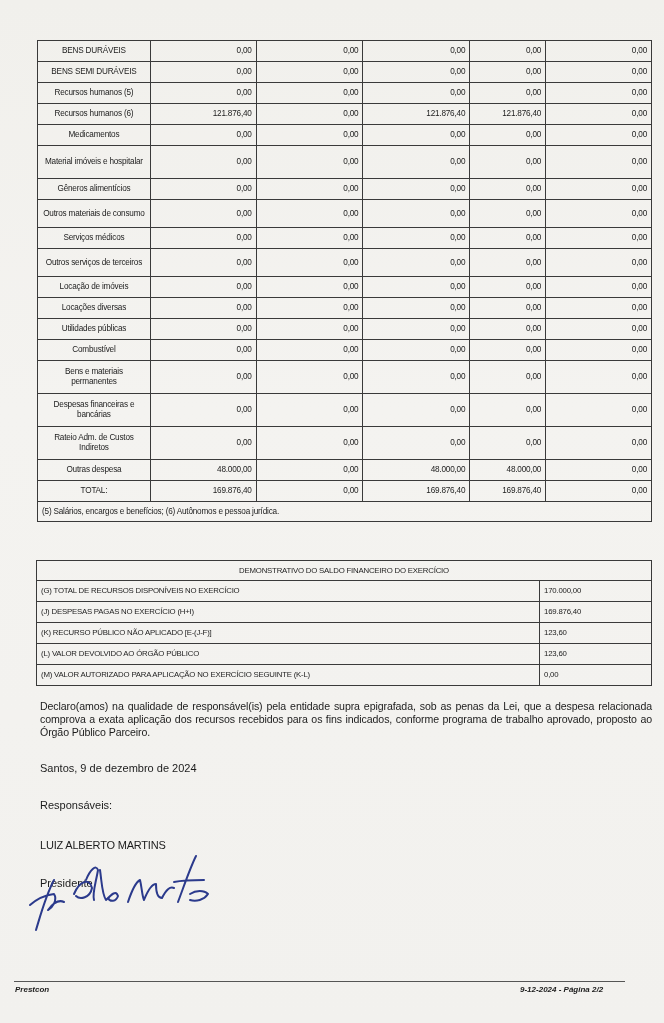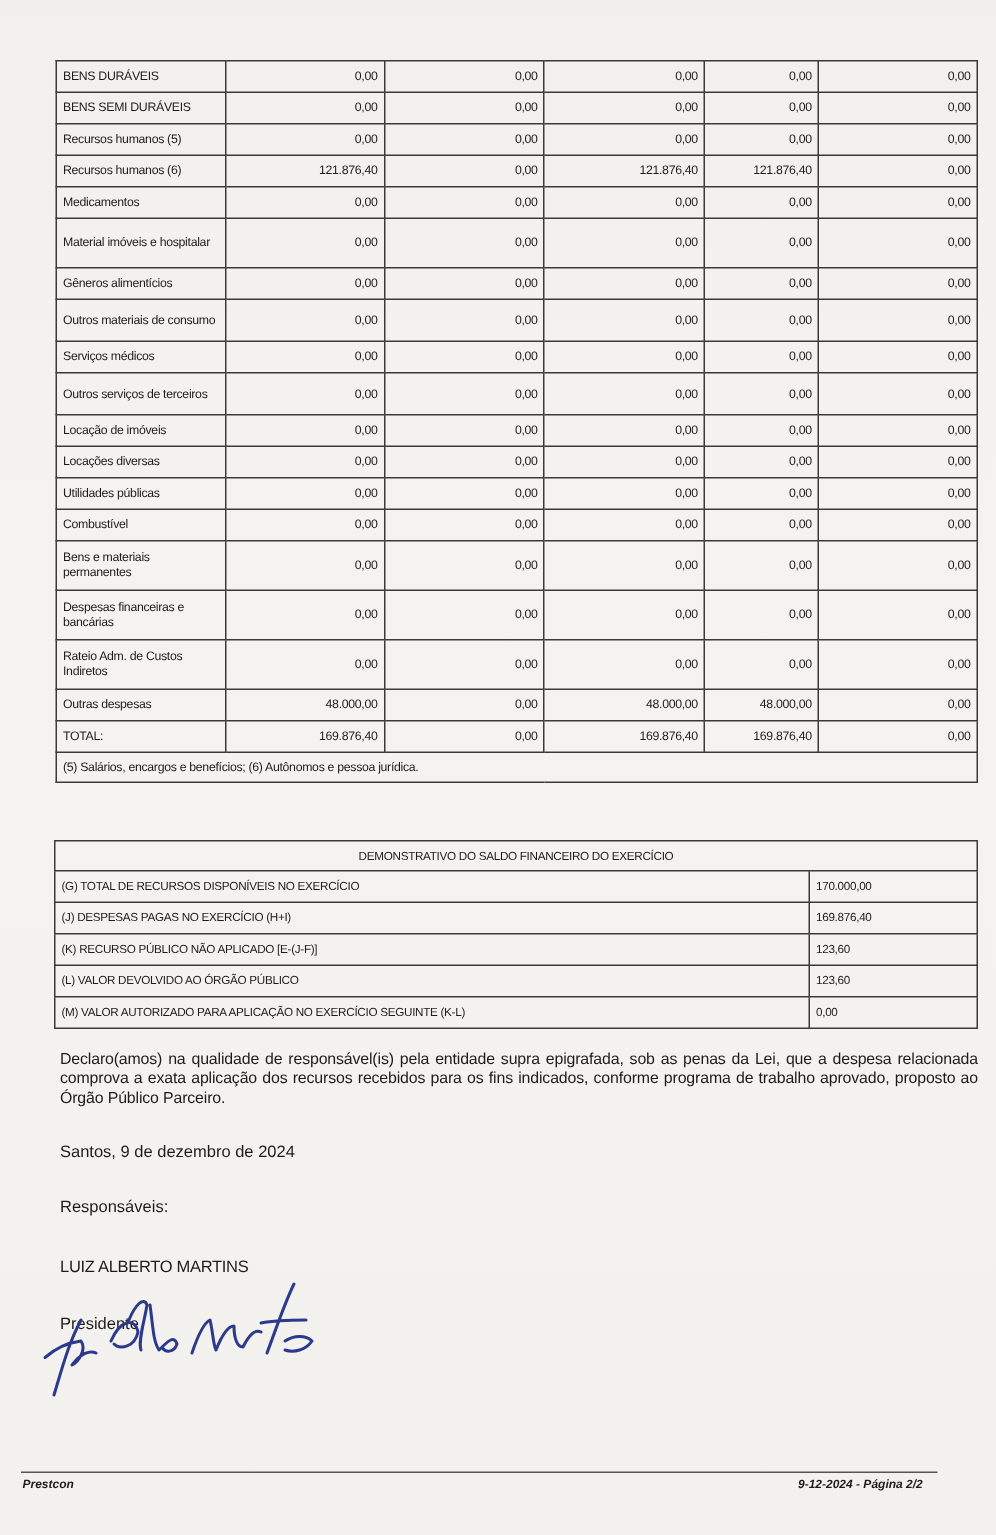--- a/index.html
+++ b/index.html
@@ -21,21 +21,21 @@
     width: 615px;
     font-size: 8.2px;
     letter-spacing: -0.2px;
   }
   table.exp td {
     border: 1.4px solid #3a3a3a;
     padding: 2px 4px;
     vertical-align: middle;
     line-height: 10px;
   }
-  table.exp td.lbl { width: 113px; text-align: left; }
+  table.exp td.lbl { width: 113px; text-align: center; }
   table.exp td.num { text-align: right; }
   table.exp td.c2 { width: 106px; }
   table.exp td.c3 { width: 107px; }
   table.exp td.c4 { width: 107px; }
   table.exp td.c5 { width: 76px; }
   table.exp td.c6 { width: 106px; }
   tr.h1 td { height: 21px; }
   tr.h2 td { height: 28px; }
   tr.h3 td { height: 33px; }
   table.exp td.note { text-align: left; height: 20px; }
@@ -64,21 +64,21 @@
     letter-spacing: -0.1px;
   }
   .place { position: absolute; left: 40px; top: 762px; font-size: 11px; }
   .resp  { position: absolute; left: 40px; top: 799px; font-size: 11px; }
   .name  { position: absolute; left: 40px; top: 839px; font-size: 11px; letter-spacing: -0.2px; }
   .role  { position: absolute; left: 40px; top: 877px; font-size: 11px; }
   .sig   { position: absolute; left: 24px; top: 850px; width: 200px; height: 90px; }
 
   .footer-line { position: absolute; left: 14px; top: 981px; width: 611px; height: 1px; background: #555; }
   .footer-left { position: absolute; left: 15px; top: 985px; font-size: 8px; font-style: italic; font-weight: bold; }
-  .footer-right { position: absolute; left: 520px; top: 985px; font-size: 8px; font-style: italic; font-weight: bold; margin-left: 12px; }
+  .footer-right { position: absolute; left: 520px; top: 985px; font-size: 8px; font-style: italic; font-weight: bold; }
 </style>
 </head>
 <body>
 
 <div class="page">
 
   <table class="exp">
     <tbody id="exp-body">
         <tr class="h1">
           <td class="lbl">BENS DURÁVEIS</td>
@@ -210,21 +210,21 @@
         </tr>
         <tr class="h3">
           <td class="lbl">Rateio Adm. de Custos Indiretos</td>
           <td class="num c2">0,00</td>
           <td class="num c3">0,00</td>
           <td class="num c4">0,00</td>
           <td class="num c5">0,00</td>
           <td class="num c6">0,00</td>
         </tr>
         <tr class="h1">
-          <td class="lbl">Outras despesas</td>
+          <td class="lbl">Outras despesa</td>
           <td class="num c2">48.000,00</td>
           <td class="num c3">0,00</td>
           <td class="num c4">48.000,00</td>
           <td class="num c5">48.000,00</td>
           <td class="num c6">0,00</td>
         </tr>
         <tr class="h1">
           <td class="lbl">TOTAL:</td>
           <td class="num c2">169.876,40</td>
           <td class="num c3">0,00</td>

